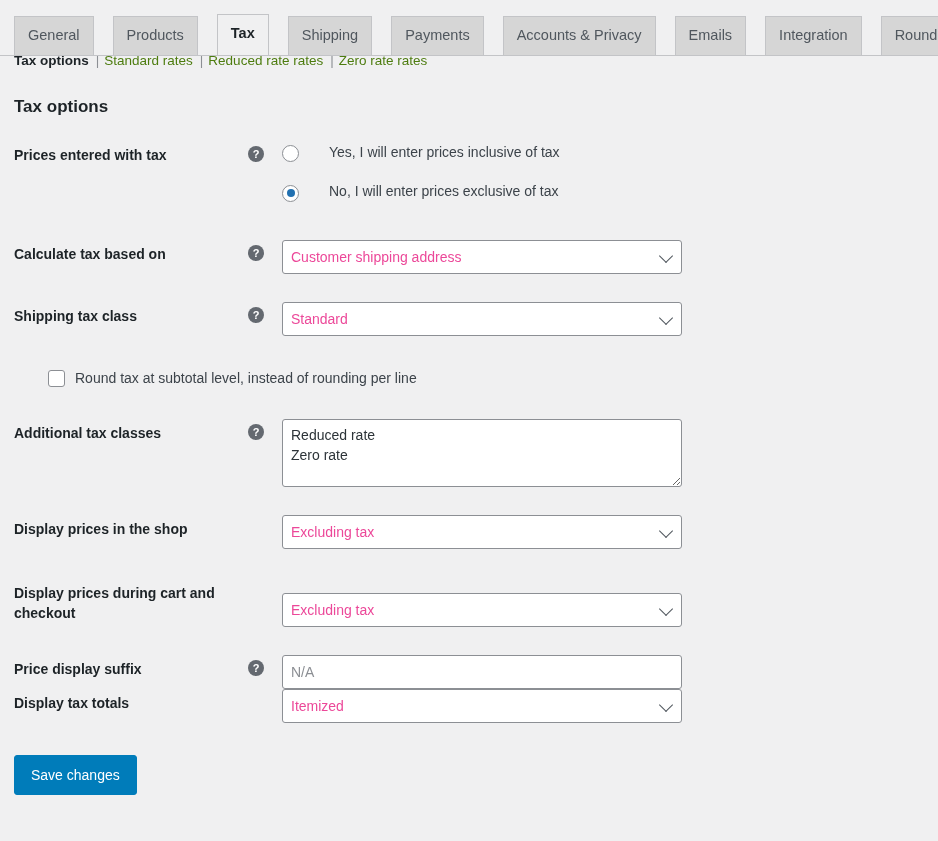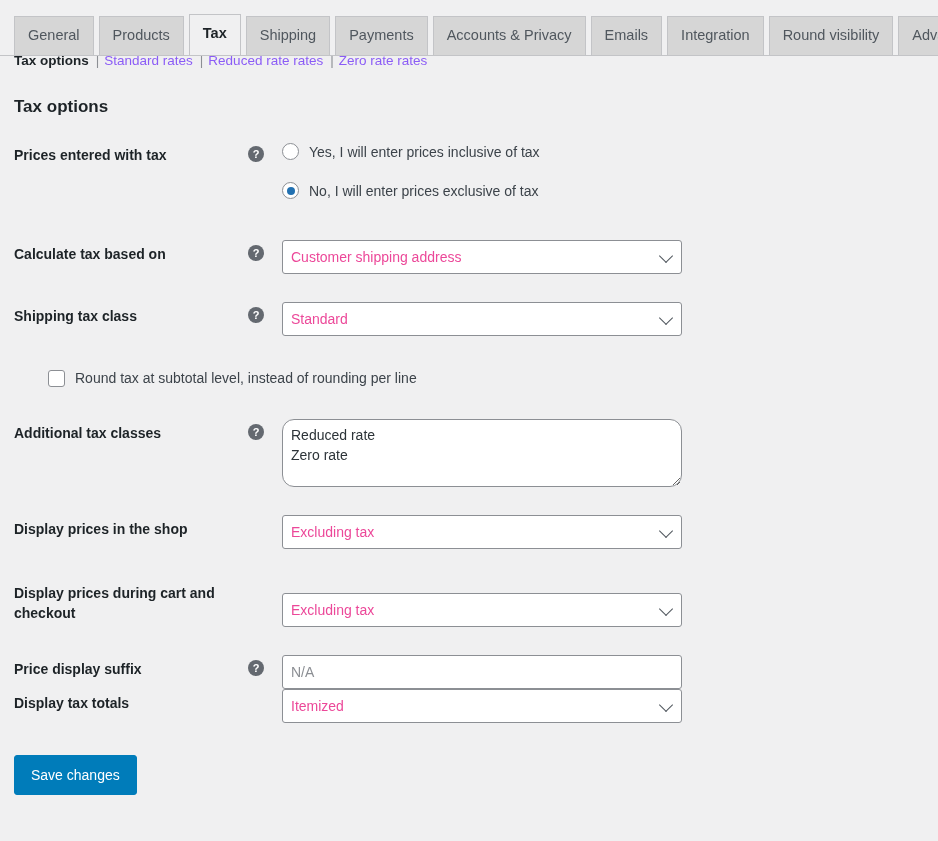--- a/index.html
+++ b/index.html
@@ -20,21 +20,21 @@
   
   .tabs-wrap {
     position: relative;
     padding: 14px 0 0 14px;
     height: 42px;
     box-sizing: border-box;
   }
   .tabs {
     display: flex;
     align-items: flex-end;
-    gap: 5px;
+    gap: 19px;
     position: relative;
     z-index: 2;
   }
   .tab {
     background: #d6d6d6;
     border: 1px solid #c3c4c7;
     border-bottom: none;
     color: #50575e;
     font-size: 14.5px;
     line-height: 1;
@@ -73,21 +73,21 @@
   }
   .subnav .current {
     color: #1d2327;
     font-weight: bold;
   }
   .subnav .sep {
     color: #8c8f94;
     margin: 0 5px 0 7px;
   }
   .subnav a {
-    color: #8b5cf6;
+    color: #4d7c0f;
     text-decoration: none;
     cursor: pointer;
   }
 
   
   h2.page-title {
     margin: 24px 0 0 14px;
     font-size: 17px;
     font-weight: bold;
     color: #1d2327;
@@ -189,42 +189,43 @@
   input.wc-text::placeholder {
     color: #8c8f94;
     opacity: 1;
   }
 
   textarea.wc-textarea {
     width: 400px;
     height: 68px;
     box-sizing: border-box;
     border: 1px solid #8c8f94;
-    border-radius: 12px;
+    border-radius: 3px;
     background: #fff;
     color: #2c3338;
     font-family: "Liberation Sans", sans-serif;
     font-size: 14px;
     line-height: 20px;
     padding: 5px 8px;
     resize: both;
     outline: none;
   }
 
   
   .radio-list {
     display: flex;
     flex-direction: column;
     gap: 20px;
     margin-top: 2px;
   }
   .radio-line {
     display: flex;
-    align-items: flex-start;
+    align-items: flex-end;
     cursor: pointer;
+    gap: 20px;
   }
   .radio-box {
     width: 17px;
     height: 17px;
     border-radius: 50%;
     border: 1px solid #8c8f94;
     background: #fff;
     flex: 0 0 17px;
     position: relative;
     box-sizing: border-box;

